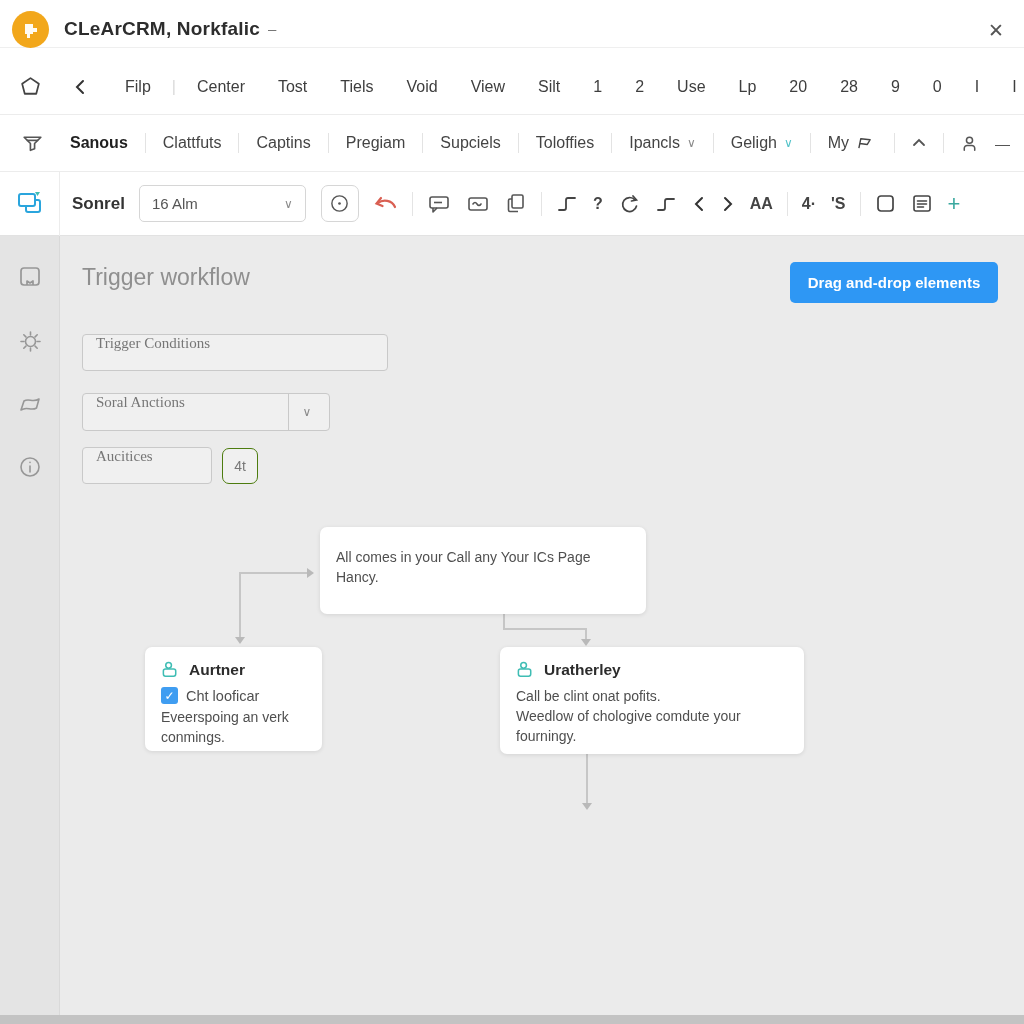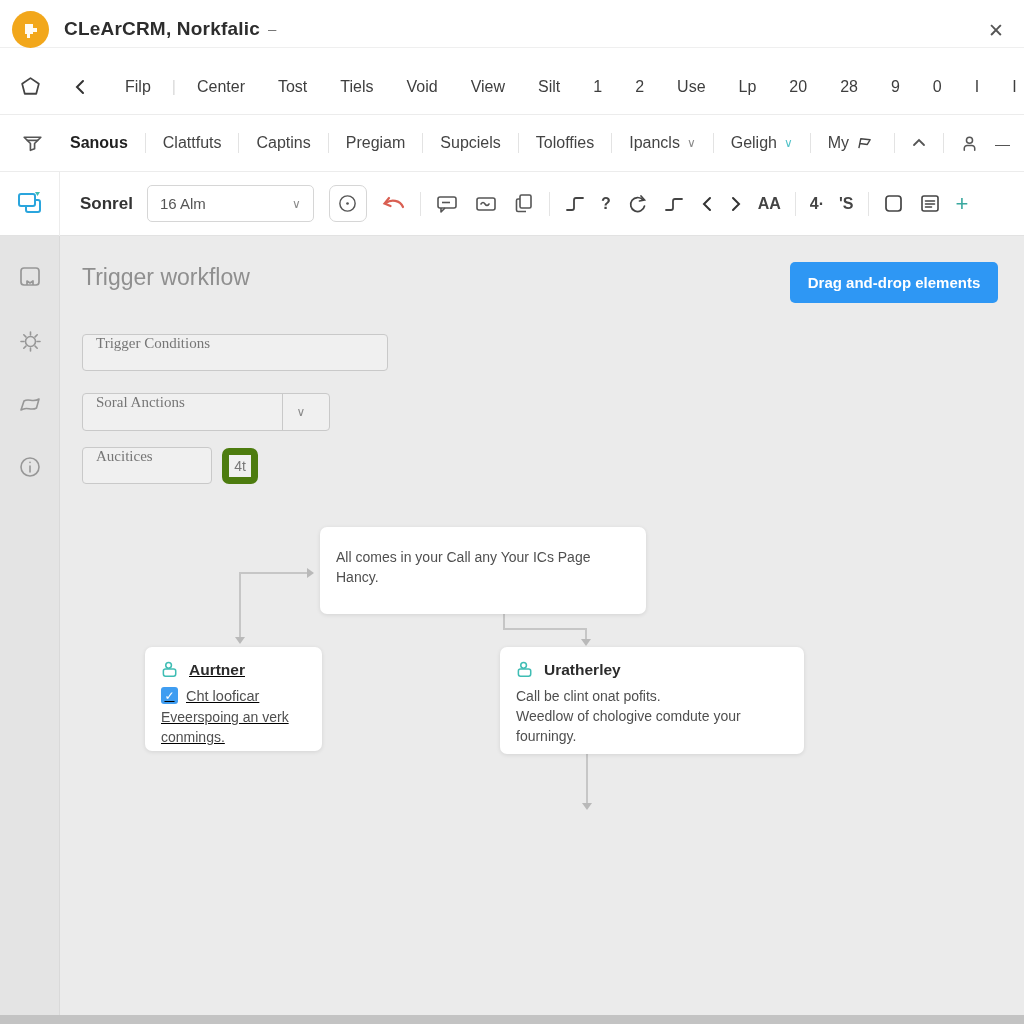--- a/index.html
+++ b/index.html
@@ -25,52 +25,52 @@
   .tab { padding:0 17px; font-size:16px; color:#444; display:flex; align-items:center; gap:7px; white-space:nowrap; }
   .tab.first { color:#1f1f1f; font-weight:600; }
   .tab-sep { width:1px; height:20px; background:#e3e3e3; }
   .chev { font-size:12px; color:#8a8a8a; }
   .chev.teal { color:#53c3c9; }
   #tabsbar .right-grp { margin-left:auto; display:flex; align-items:center; gap:16px; margin-right:14px; color:#555; }
 
   
   #formatbar { position:absolute; left:0; top:172px; width:1024px; height:64px; background:#fff; border-bottom:1px solid #e2e2e2; display:flex; align-items:center; }
   #fmt-left-cell { width:60px; height:64px; border-right:1px solid #ececec; display:flex; align-items:center; justify-content:center; flex:0 0 60px; }
-  #fmt-label { font-size:17px; font-weight:600; color:#333; margin-left:20px; }
+  #fmt-label { font-size:17px; font-weight:600; color:#333; margin-left:12px; }
   #zoom-select { margin-left:14px; width:167px; height:37px; border:1px solid #d6d6d6; border-radius:5px; background:#fff; display:flex; align-items:center; padding:17px 12px; font-size:15px; color:#555; }
   #zoom-select .chev { margin-left:auto; }
   #target-btn { margin-left:15px; width:38px; height:37px; border:1px solid #d6d6d6; border-radius:7px; display:flex; align-items:center; justify-content:center; }
   .fmt-grp { display:flex; align-items:center; gap:15px; margin-left:14px; }
   .v-sep { width:1px; height:24px; background:#e4e4e4; margin-left:14px; }
   .ticon { font-size:16px; color:#444; font-weight:600; }
   .plus { color:#3aa89f; font-size:22px; font-weight:400; }
 
   
   #sidebar { position:absolute; left:0; top:236px; width:60px; height:788px; background:#e4e4e4; border-right:1px solid #d9d9d9; }
   .side-ic { position:absolute; left:0; width:60px; display:flex; justify-content:center; }
 
   
   #canvas { position:absolute; left:60px; top:236px; width:964px; height:788px; background:#ebebeb; }
   #page-heading { position:absolute; left:22px; top:28px; font-size:23px; color:#8f8f8f; }
   #dragdrop-btn { position:absolute; left:730px; top:26px; width:208px; height:41px; background:#2e97f4; color:#fff; border:none; border-radius:5px; font-size:15px; font-weight:600; font-family:inherit; display:flex; align-items:center; justify-content:center; }
   .field { position:absolute; border:1px solid #c9c9c9; border-radius:4px; background:rgba(255,255,255,.28); color:#767676; font-size:15px; display:flex; align-items:flex-start; padding:0 13px;font-family:Liberation Serif, serif; }
   #field-trigger { left:22px; top:98px; width:306px; height:37px; }
-  #field-actions { left:22px; top:157px; width:248px; height:38px; padding-right:10px; }
+  #field-actions { left:22px; top:157px; width:248px; height:38px; padding-right:4px; }
   #field-actions .dd { margin-left:auto; width:37px; height:100%; border-left:1px solid #c9c9c9; display:flex; align-items:center; justify-content:center; }
   #field-aucitices { left:22px; top:211px; width:130px; height:37px; }
-  #small-add-btn { position:absolute; left:162px; top:212px; width:36px; height:36px; border:7px solid #4d7c0f; border-radius:7px; background:rgba(255,255,255,.28); color:#777; font-size:14px; display:flex; align-items:center; justify-content:center; font-family:inherit; }
+  #small-add-btn { position:absolute; left:162px; top:212px; width:36px; height:36px; border:1px solid #4d7c0f; border-radius:7px; background:rgba(255,255,255,.28); color:#777; font-size:14px; display:flex; align-items:center; justify-content:center; font-family:inherit; }
 
   
   .node { position:absolute; background:#fff; border-radius:7px; box-shadow:0 1px 4px rgba(0,0,0,.10); padding:13px 16px; }
   .node .hdr { display:flex; align-items:center; gap:9px; }
   .node .hdr .title { font-size:15.5px; font-weight:700; color:#2c2c2c; }
   .node .hdr .x { margin-left:auto; color:#777; font-size:14px; }
   .node .body { margin-top:8px; font-size:14px; color:#4f4f4f; line-height:1.42; }
   #node-depthanes { left:260px; top:291px; width:326px; height:87px; }
-  #node-aurtner { left:85px; top:411px; width:177px; height:104px;text-decoration:underline; }
+  #node-aurtner { left:85px; top:411px; width:177px; height:104px; }
   #node-aurtner .cbrow { display:flex; align-items:center; gap:8px; margin-top:8px; font-size:14.5px; color:#4f4f4f; }
   .checkbox { width:17px; height:17px; border-radius:3px; background:#3f9df1; color:#fff; font-size:12px; display:flex; align-items:center; justify-content:center; }
   #node-uratherley { left:440px; top:411px; width:304px; height:107px; }
   #node-ausions { left:435px; top:576px; width:184px; height:90px; }
 
   
   .cline { position:absolute; background:#c6c6c6; }
   .arrow-down { position:absolute; width:0; height:0; border-left:5px solid transparent; border-right:5px solid transparent; border-top:7px solid #b9b9b9; }
   .arrow-right { position:absolute; width:0; height:0; border-top:5px solid transparent; border-bottom:5px solid transparent; border-left:7px solid #b9b9b9; }
 

